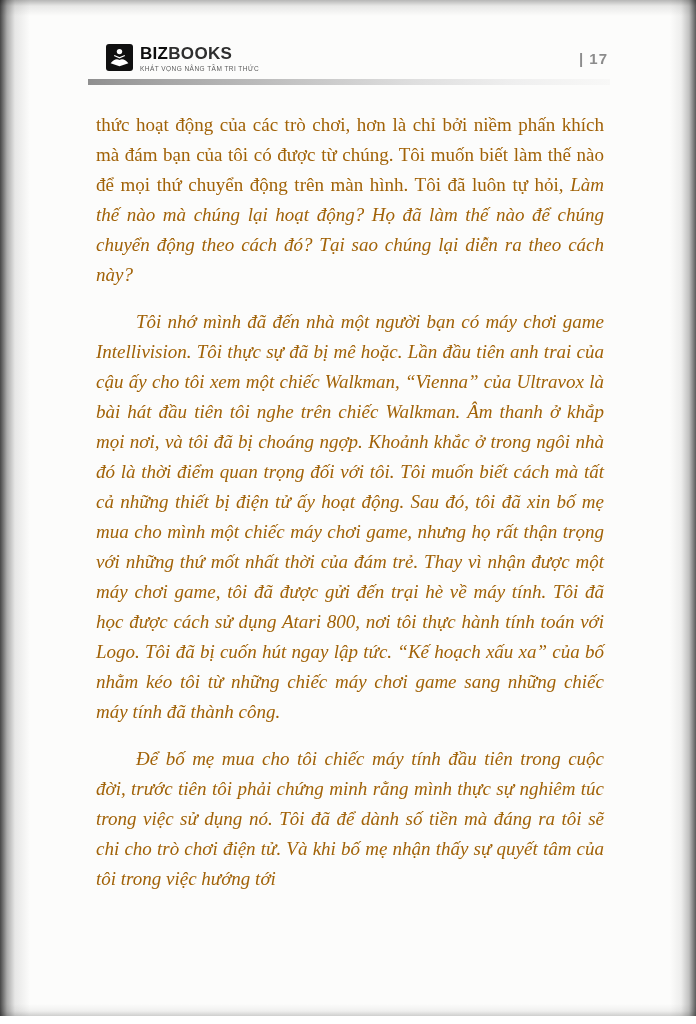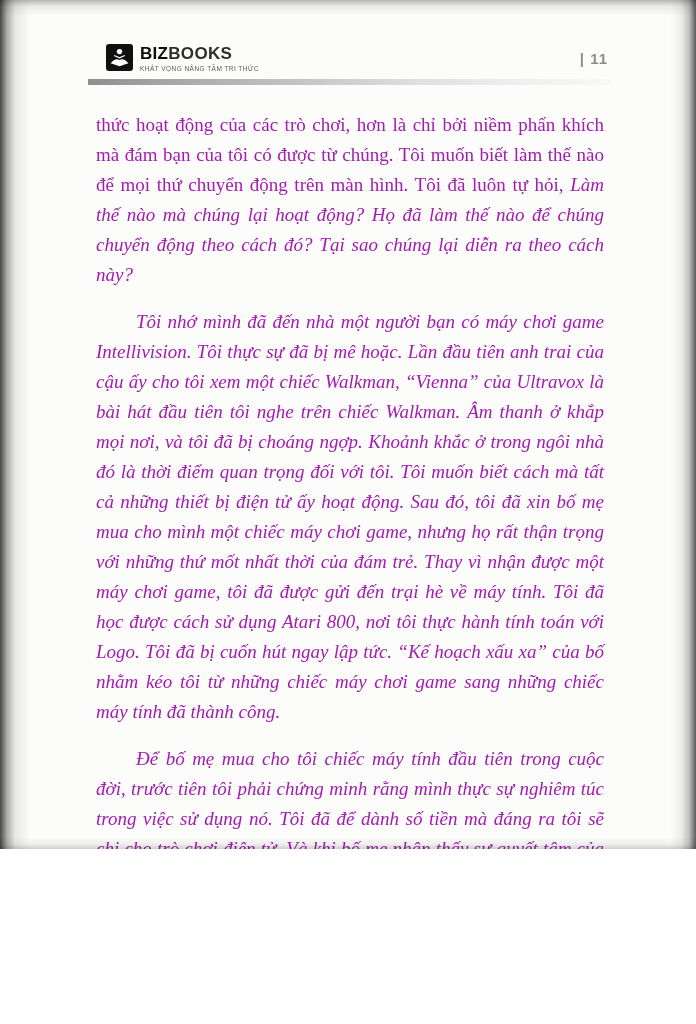--- a/index.html
+++ b/index.html
@@ -3,21 +3,21 @@
 <meta charset="utf-8">
 <style>
   html, body {
     margin: 0;
     padding: 0;
     background: #ffffff;
   }
   .page {
     position: relative;
     width: 696px;
-    height: 849px;
+    height: 1016px;
     background: #fcfcfb;
     overflow: hidden;
     font-family: "Liberation Serif", "DejaVu Serif", serif;
     box-sizing: border-box;
   }
   
   .edge { position: absolute; pointer-events: none; z-index: 5; }
   .edge-left {
     left: 0; top: 0; bottom: 0; width: 30px;
     background: linear-gradient(90deg,
@@ -91,21 +91,21 @@
       #8f8f8f 0%, #a6a6a6 15%, #c4c4c4 40%,
       #dedede 62%, #efefef 82%, #f8f8f7 100%);
   }
 
   
   .body-text {
     margin: 25px 92px 0 96px;
     font-size: 19px;
     line-height: 30px;
     text-align: justify;
-    color: #a21caf;
+    color: #a16207;
   }
   .para { margin: 0 0 17px 0; }
   .para.indent { text-indent: 40px; font-style: italic; }
   .seg.italic { font-style: italic; }
 </style>
 </head>
 <body>
 
 <div class="page">
 
@@ -124,21 +124,21 @@
           <path d="M8.2 11.5 L13.5 13.8 L18.8 11.5" stroke="#ffffff" stroke-width="1.3" fill="none"></path>
         </svg>
       </span>
       <span class="logo-text">
         <span class="logo-title">
           <span class="biz">BIZ</span><span class="books">BOOKS</span>
         </span>
         <span class="tagline">KHÁT VỌNG NÂNG TẦM TRI THỨC</span>
       </span>
     </div>
-    <div class="page-number">| 11</div>
+    <div class="page-number">| 17</div>
   </header>
 
   <div class="header-rule"></div>
 
   <main class="body-text">
       <p class="para"><span class="seg">thức hoạt động của các trò chơi, hơn là chỉ bởi niềm phấn khích mà đám bạn của tôi có được từ chúng. Tôi muốn biết làm thế nào để mọi thứ chuyển động trên màn hình. Tôi đã luôn tự hỏi, </span><span class="seg italic">Làm thế nào mà chúng lại hoạt động? Họ đã làm thế nào để chúng chuyển động theo cách đó? Tại sao chúng lại diễn ra theo cách này?</span></p>
       <p class="para indent"><span class="seg">Tôi nhớ mình đã đến nhà một người bạn có máy chơi game Intellivision. Tôi thực sự đã bị mê hoặc. Lần đầu tiên anh trai của cậu ấy cho tôi xem một chiếc Walkman, “Vienna” của Ultravox là bài hát đầu tiên tôi nghe trên chiếc Walkman. Âm thanh ở khắp mọi nơi, và tôi đã bị choáng ngợp. Khoảnh khắc ở trong ngôi nhà đó là thời điểm quan trọng đối với tôi. Tôi muốn biết cách mà tất cả những thiết bị điện tử ấy hoạt động. Sau đó, tôi đã xin bố mẹ mua cho mình một chiếc máy chơi game, nhưng họ rất thận trọng với những thứ mốt nhất thời của đám trẻ. Thay vì nhận được một máy chơi game, tôi đã được gửi đến trại hè về máy tính. Tôi đã học được cách sử dụng Atari 800, nơi tôi thực hành tính toán với Logo. Tôi đã bị cuốn hút ngay lập tức. “Kế hoạch xấu xa” của bố nhằm kéo tôi từ những chiếc máy chơi game sang những chiếc máy tính đã thành công.</span></p>
       <p class="para indent"><span class="seg">Để bố mẹ mua cho tôi chiếc máy tính đầu tiên trong cuộc đời, trước tiên tôi phải chứng minh rằng mình thực sự nghiêm túc trong việc sử dụng nó. Tôi đã để dành số tiền mà đáng ra tôi sẽ chi cho trò chơi điện tử. Và khi bố mẹ nhận thấy sự quyết tâm của tôi trong việc hướng tới</span></p>
     </main>
 

